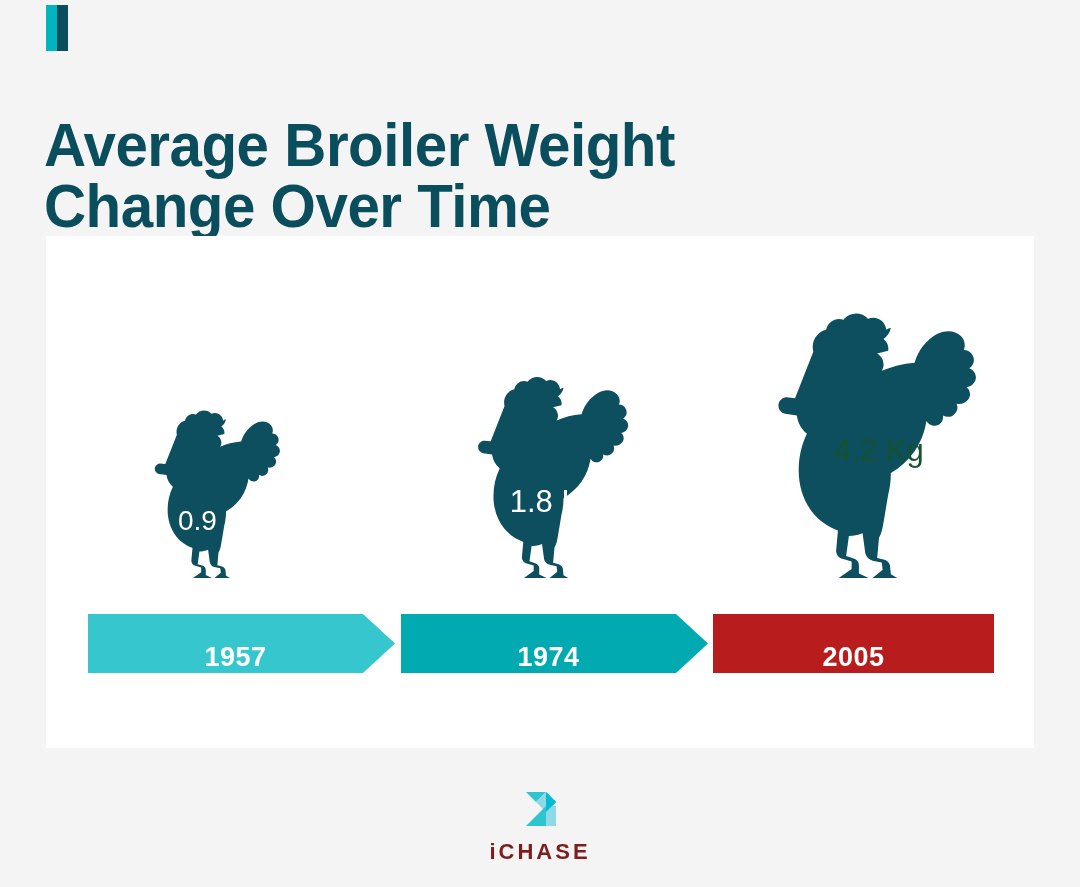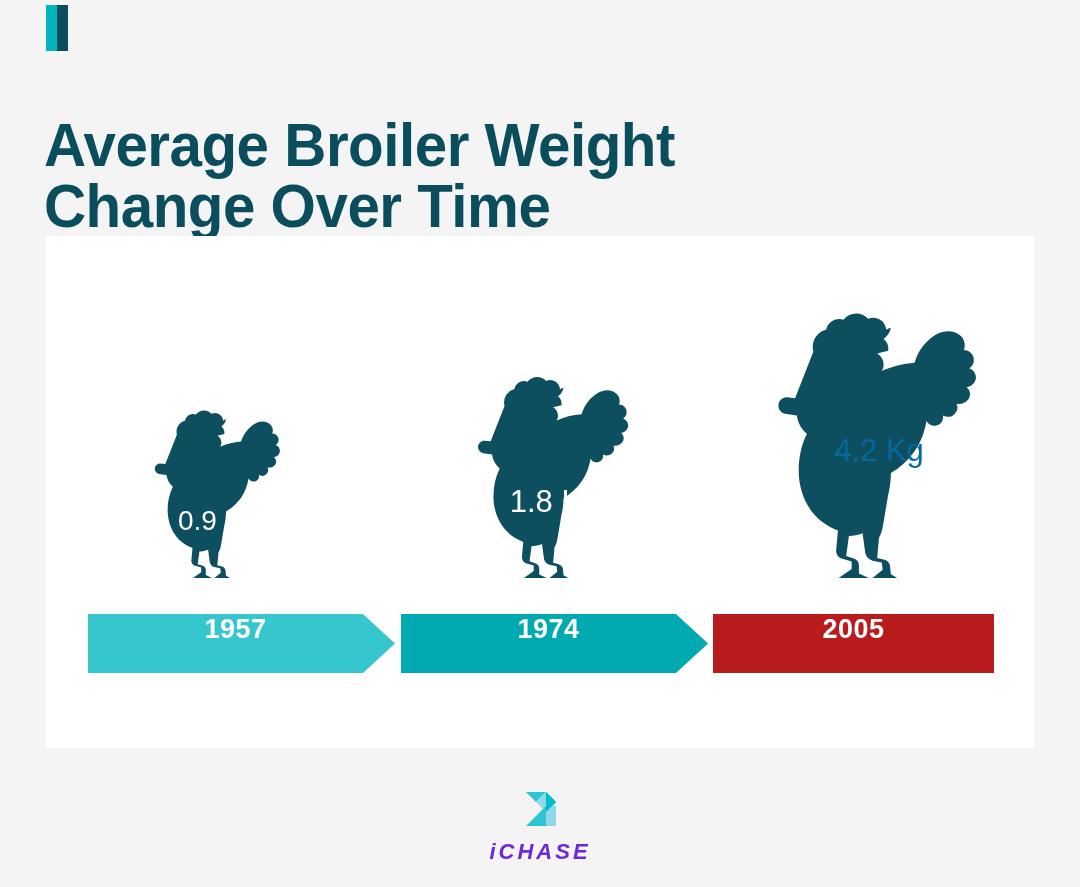--- a/index.html
+++ b/index.html
@@ -50,21 +50,21 @@
     white-space:nowrap;
     pointer-events:none;
   }
 
   
   #year-bars{
     position:absolute;left:42px;bottom:75px;width:904px;height:59px;
   }
   .year-bar{
     position:absolute;top:0;height:59px;
-    display:flex;align-items:flex-start;justify-content:center;
+    display:flex;align-items:flex-end;justify-content:center;
     color:#ffffff;
     font-size:27px;font-weight:bold;letter-spacing:0.5px;
     font-family:"Liberation Sans Narrow","Liberation Sans",sans-serif;
   }
   .year-bar span{position:relative;z-index:2;transform:translateX(-6px);}
   .year-bar.flat span{transform:translateX(0);}
 
   
   #logo-block{
     position:absolute;left:0;right:0;bottom:22px;
@@ -106,21 +106,21 @@
       </svg>
       <div class="weight-label" id="wl-1" style="color: rgb(255, 255, 255); font-size: 31px; top: 128px;">1.8 Kg</div>
     </div>
   </div>
 
   <div class="chicken-slot" id="slot-2" style="left: 688px;">
     <div class="chicken-wrap">
       <svg id="chk-2" viewBox="0 0 300 320" aria-hidden="true" width="290" height="292" style="fill: rgb(13, 79, 94);">
         <use href="#chkpath-0" style="fill: rgb(13, 79, 94);"></use>
       </svg>
-      <div class="weight-label" id="wl-2" style="color: #0369a1; font-size: 31px; top: 147px;">4.2 Kg</div>
+      <div class="weight-label" id="wl-2" style="color: #14532d; font-size: 31px; top: 147px;">4.2 Kg</div>
     </div>
   </div>
 
   <div id="year-bars">
     <div class="year-bar" id="yb-0" style="left: 0px; width: 307px; color: rgb(255, 255, 255); background: rgb(53, 198, 206); clip-path: polygon(0px 0px, calc(100% - 32px) 0px, 100% 50%, calc(100% - 32px) 100%, 0px 100%);">
       <span>1957</span>
     </div>
     <div class="year-bar" id="yb-1" style="left: 313px; width: 307px; color: rgb(255, 255, 255); background: rgb(0, 170, 176); clip-path: polygon(0px 0px, calc(100% - 32px) 0px, 100% 50%, calc(100% - 32px) 100%, 0px 100%);">
       <span>1974</span>
     </div>
@@ -132,14 +132,14 @@
 
 <div id="logo-block">
   <svg id="logo-mark" width="56" height="46" viewBox="0 0 56 46" aria-hidden="true">
     <polygon id="lg-a" points="14,6 34,6 24,16" style="fill: rgb(46, 196, 208);"></polygon>
     <polygon id="lg-b" points="34,6 34,26 44,16" style="fill: rgb(0, 188, 208);"></polygon>
     <polygon id="lg-c" points="24,16 34,6 34,26" style="fill: rgb(143, 216, 232);"></polygon>
     <polygon id="lg-d" points="14,40 34,20 34,40" style="fill: rgb(46, 196, 208);"></polygon>
     <polygon id="lg-e" points="34,20 44,20 44,40 34,40" style="fill: rgb(143, 216, 232);"></polygon>
     <polygon id="lg-f" points="44,16 34,26 34,6" style="fill: rgb(0, 188, 208);"></polygon>
   </svg>
-  <div id="logo-text" style="color: #6d28d9; font-style: italic;">iCHASE</div>
+  <div id="logo-text" style="color: #7f1d1d;">iCHASE</div>
 </div>
 
 </body></html>

